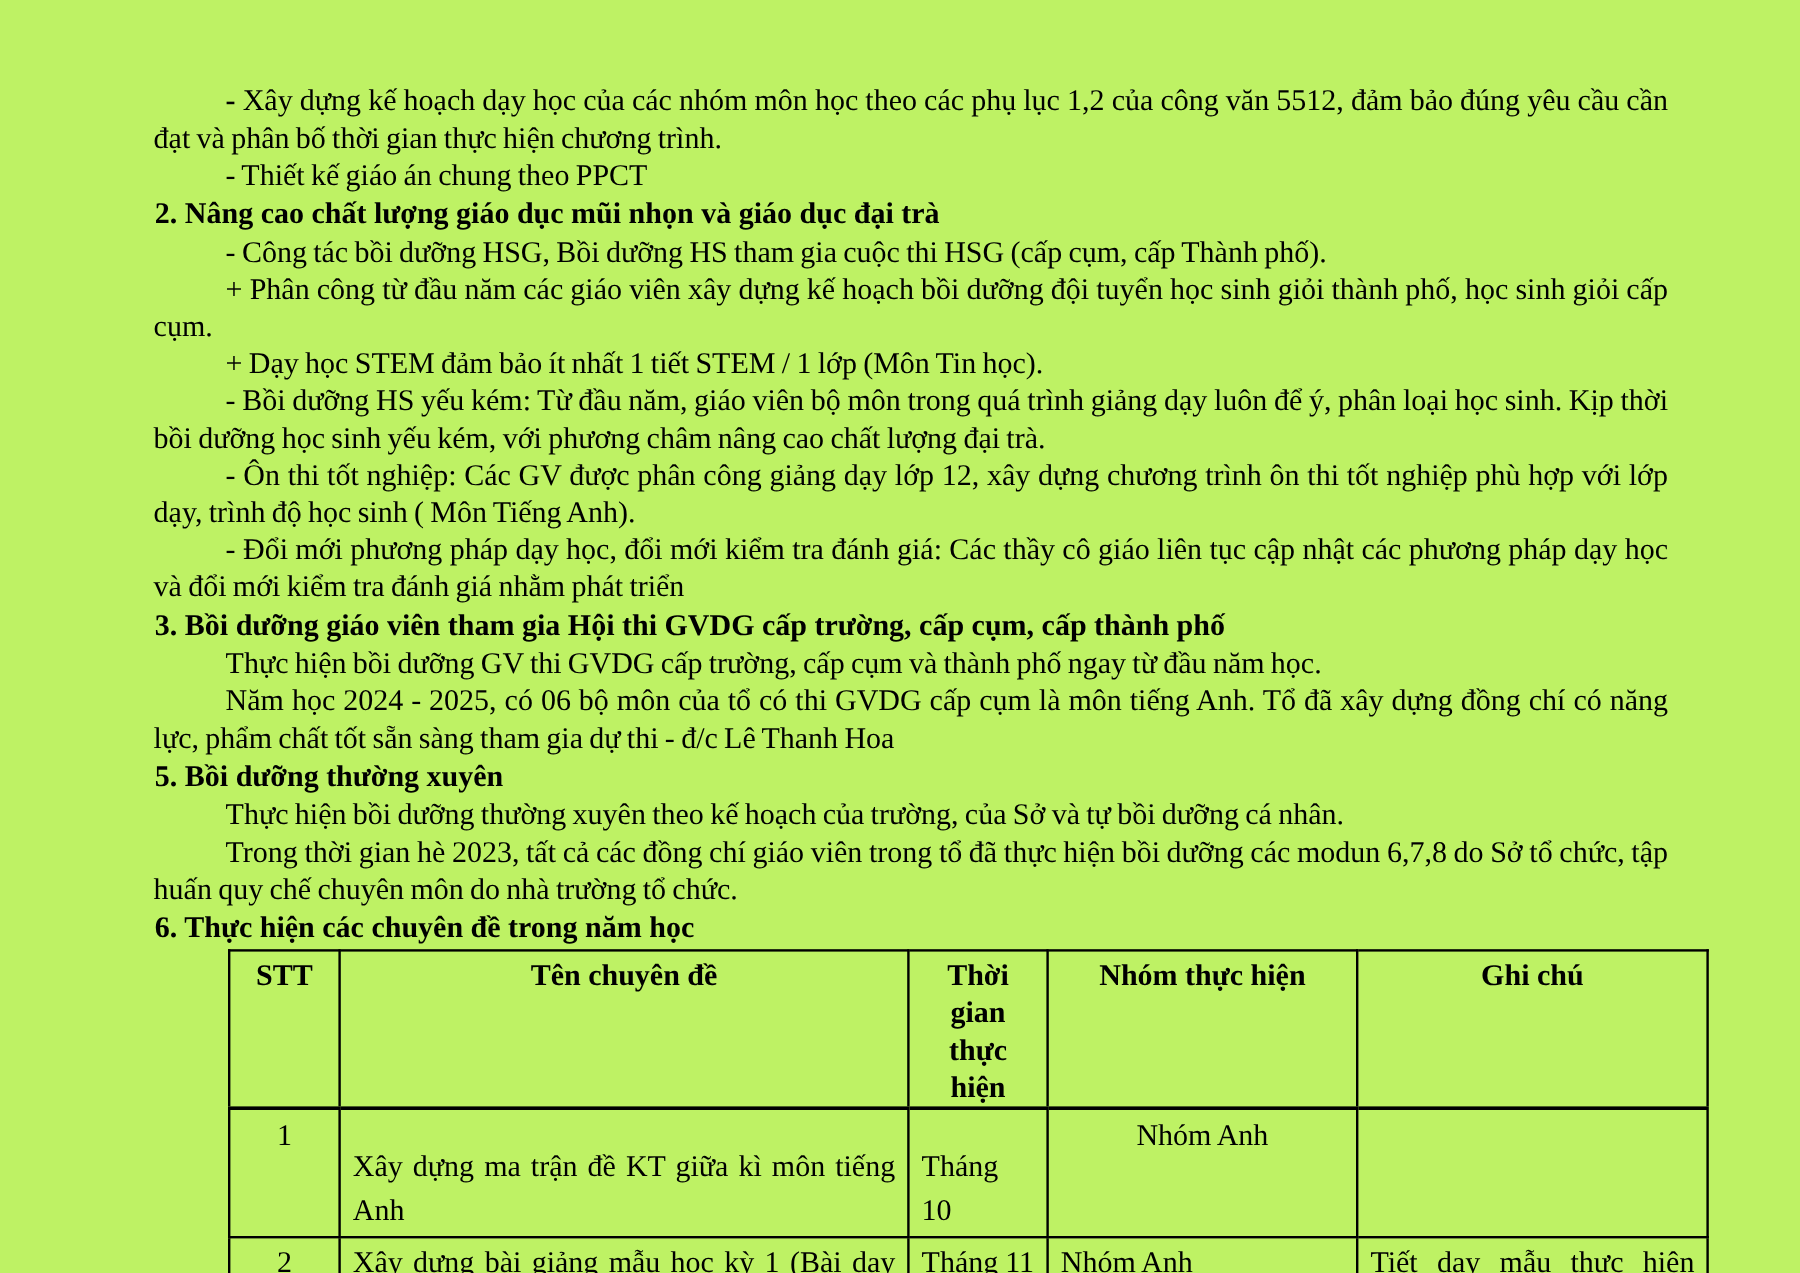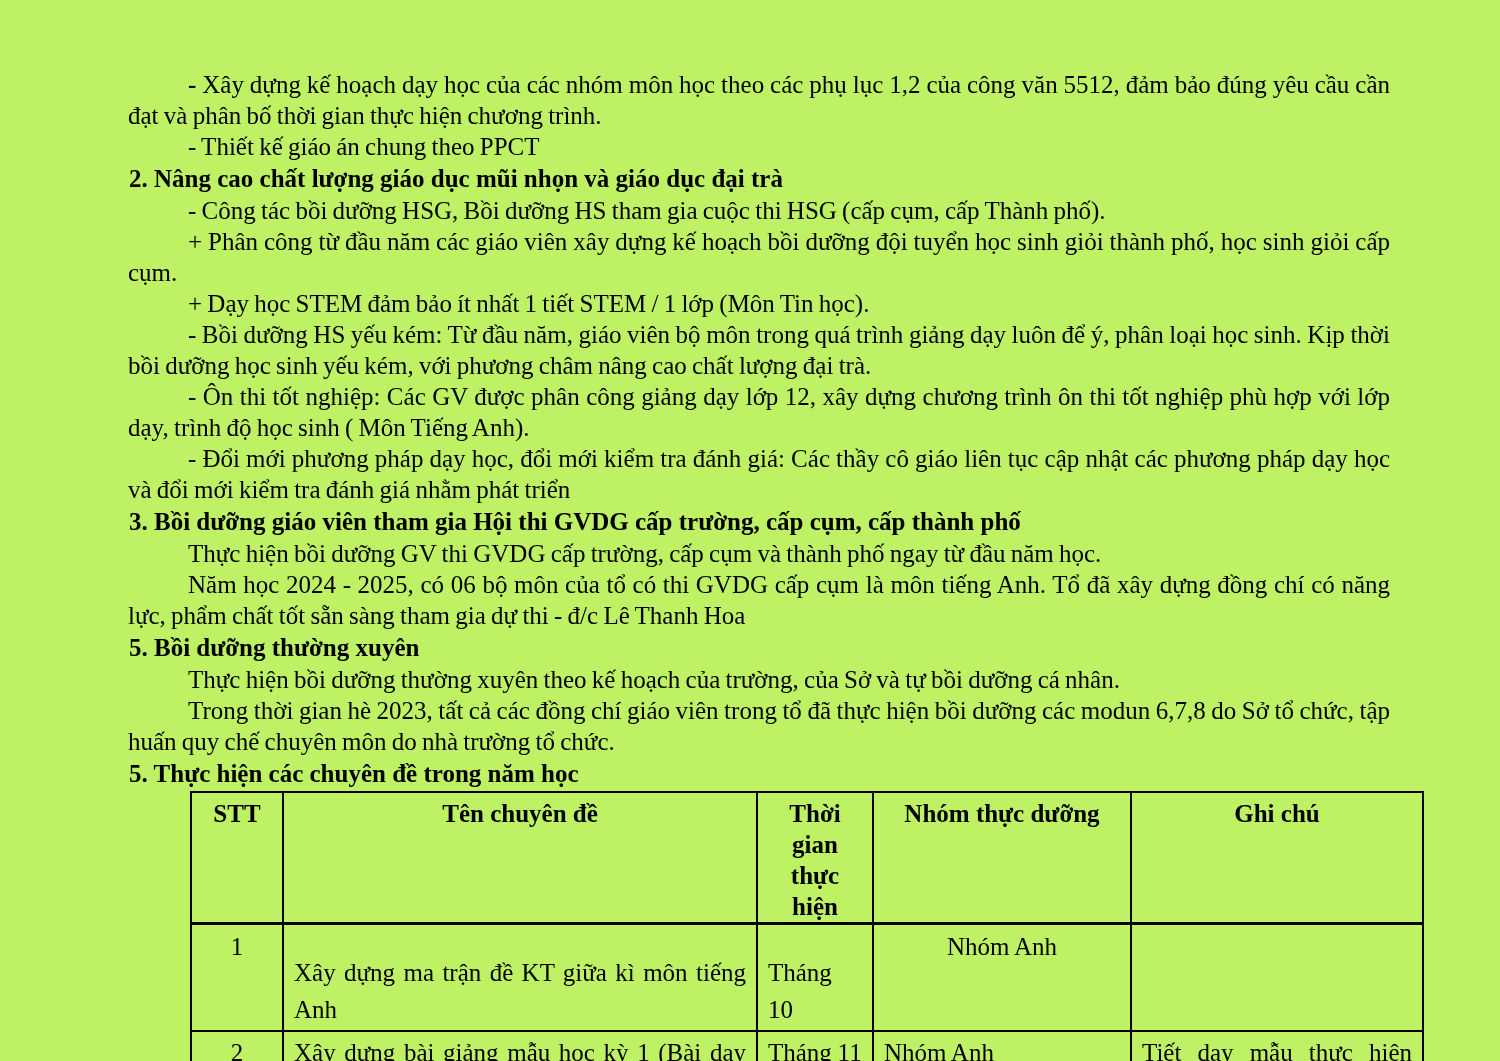--- a/index.html
+++ b/index.html
@@ -83,38 +83,38 @@
   <p class="p">+ Dạy học STEM đảm bảo ít nhất 1 tiết STEM / 1 lớp (Môn Tin học).</p>
   <p class="p">- Bồi dưỡng HS yếu kém: Từ đầu năm, giáo viên bộ môn trong quá trình giảng dạy luôn để ý, phân loại học sinh. Kịp thời bồi dưỡng học sinh yếu kém, với phương châm nâng cao chất lượng đại trà.</p>
   <p class="p">- Ôn thi tốt nghiệp: Các GV được phân công giảng dạy lớp 12, xây dựng chương trình ôn thi tốt nghiệp phù hợp với lớp dạy, trình độ học sinh ( Môn Tiếng Anh).</p>
   <p class="p">- Đổi mới phương pháp dạy học, đổi mới kiểm tra đánh giá: Các thầy cô giáo liên tục cập nhật các phương pháp dạy học và đổi mới kiểm tra đánh giá nhằm phát triển</p>
   <p class="h">3. Bồi dưỡng giáo viên tham gia Hội thi GVDG cấp trường, cấp cụm, cấp thành phố</p>
   <p class="p">Thực hiện bồi dưỡng GV thi GVDG cấp trường, cấp cụm và thành phố ngay từ đầu năm học.</p>
   <p class="p">Năm học 2024 - 2025, có 06 bộ môn của tổ có thi GVDG cấp cụm là môn tiếng Anh. Tổ đã xây dựng đồng chí có năng lực, phẩm chất tốt sẵn sàng tham gia dự thi - đ/c Lê Thanh Hoa</p>
   <p class="h">5. Bồi dưỡng thường xuyên</p>
   <p class="p">Thực hiện bồi dưỡng thường xuyên theo kế hoạch của trường, của Sở và tự bồi dưỡng cá nhân.</p>
   <p class="p">Trong thời gian hè 2023, tất cả các đồng chí giáo viên trong tổ đã thực hiện bồi dưỡng các modun 6,7,8 do Sở tổ chức, tập huấn quy chế chuyên môn do nhà trường tổ chức.</p>
-  <p class="h">5. Thực hiện các chuyên đề trong năm học</p>
+  <p class="h">6. Thực hiện các chuyên đề trong năm học</p>
 
   <table class="schedule">
     <colgroup>
       <col style="width:92px">
       <col style="width:474px">
       <col style="width:116px">
       <col style="width:258px">
       <col style="width:292px">
     </colgroup>
     <thead>
       <tr>
         <th>STT</th>
         <th>Tên chuyên đề</th>
         <th>
             <div class="thw">Thời gian thực hiện</div>
           </th>
-        <th>Nhóm thực dưỡng</th>
+        <th>Nhóm thực hiện</th>
         <th>Ghi chú</th>
       </tr>
     </thead>
     <tbody>
       <tr class="r1">
         <td class="cell-stt top">1</td>
         <td class="cell-ten ofs">Xây dựng ma trận đề KT giữa kì môn tiếng Anh</td>
         <td class="cell-thoi ofs">Tháng 10</td>
         <td class="cell-nhom-center top">Nhóm Anh</td>
         <td class="cell-ghi top"></td>

